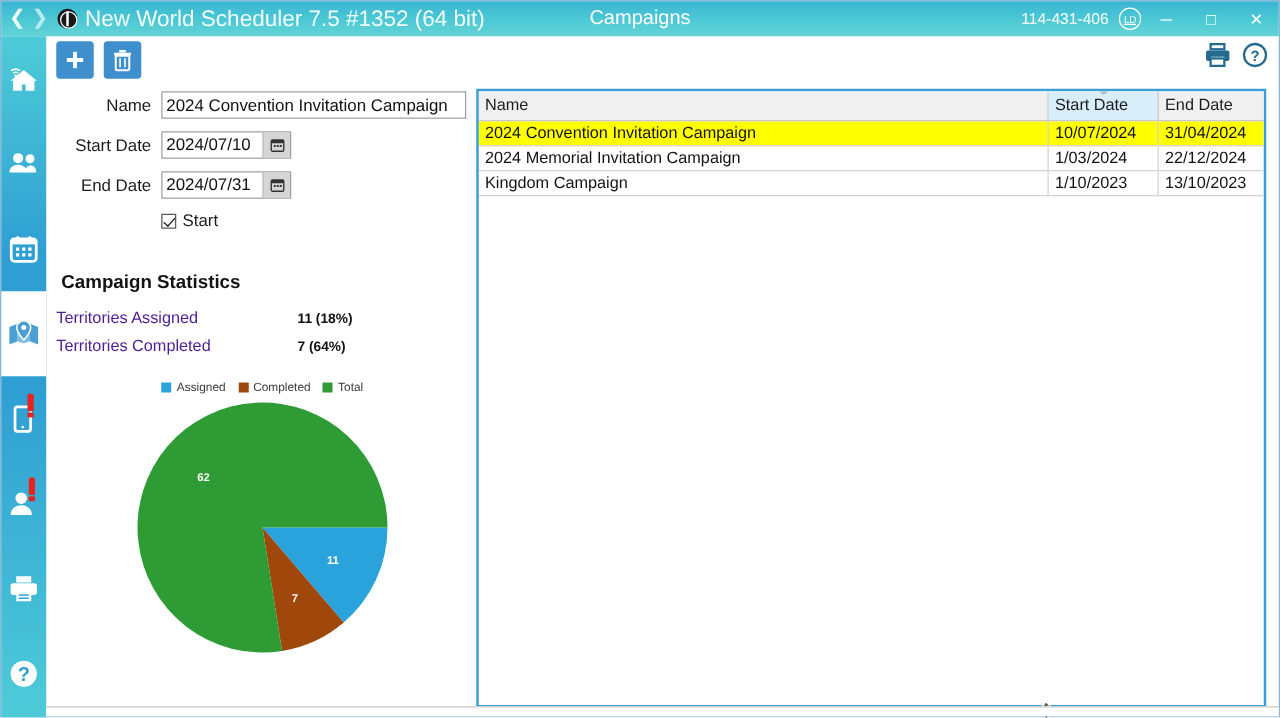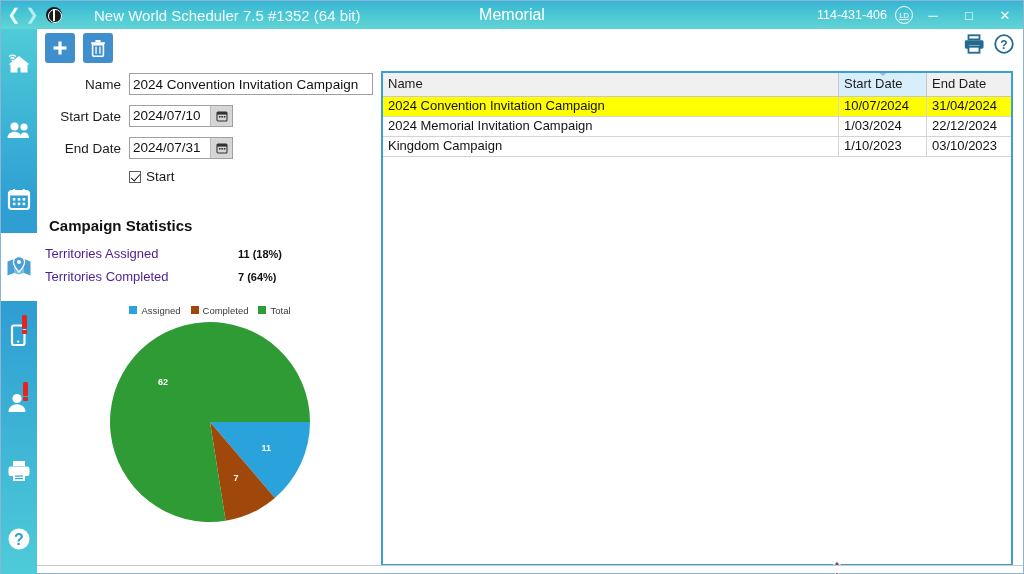--- a/index.html
+++ b/index.html
@@ -47,21 +47,21 @@
   .app-globe::before {
     content: ""; position: absolute; left: 2px; top: 2px;
     width: 12px; height: 12px; border-radius: 50%;
     border: 1.4px solid #ffffff;
   }
   .app-globe::after {
     content: ""; position: absolute; left: 7.2px; top: 2px;
     width: 1.4px; height: 12px; background: #ffffff;
   }
   .app-title {
-    font-size: 15px; color: #f2feff; white-space: nowrap; margin-left: 26px;
+    font-size: 18px; color: #f2feff; white-space: nowrap;
   }
   .win-title {
     position: absolute; left: 0; right: 0; top: 0;
     height: 28px; line-height: 28px;
     text-align: center; font-size: 16px; color: #ffffff;
     pointer-events: none;
   }
   .tb-right {
     margin-left: auto; display: flex; align-items: center;
     height: 28px; z-index: 2;
@@ -280,21 +280,21 @@
 
 <div id="app">
 
   <div class="titlebar">
     <div class="nav-arrows">
       <div class="nav-arrow">❮</div>
       <div class="nav-arrow dim">❯</div>
     </div>
     <div class="app-globe"></div>
     <div class="app-title">New World Scheduler 7.5 #1352 (64 bit)</div>
-    <div class="win-title">Memorial</div>
+    <div class="win-title">Campaigns</div>
     <div class="tb-right">
       <div class="license-no">114-431-406</div>
       <div class="ld-badge">LD</div>
       <div class="win-btn">─</div>
       <div class="win-btn">□</div>
       <div class="win-btn close">✕</div>
     </div>
   </div>
 
   <div class="sidebar">
@@ -506,21 +506,21 @@
           <div class="gc c-ed">31/04/2024</div>
         </div>
         <div class="grow">
           <div class="gc c-name">2024 Memorial Invitation Campaign</div>
           <div class="gc c-sd">1/03/2024</div>
           <div class="gc c-ed">22/12/2024</div>
         </div>
         <div class="grow">
           <div class="gc c-name">Kingdom Campaign</div>
           <div class="gc c-sd">1/10/2023</div>
-          <div class="gc c-ed">03/10/2023</div>
+          <div class="gc c-ed">13/10/2023</div>
         </div>
       </div>
   </div>
 
   <div class="resize-cursor">
     <svg width="14" height="18" viewBox="0 0 14 18">
       <path d="M7 0.5 L10.4 4 H8.3 V14 H10.4 L7 17.5 L3.6 14 H5.7 V4 H3.6 Z" fill="#5a5a5a" stroke="#ffffff" stroke-width="1"></path>
     </svg>
   </div>
 

